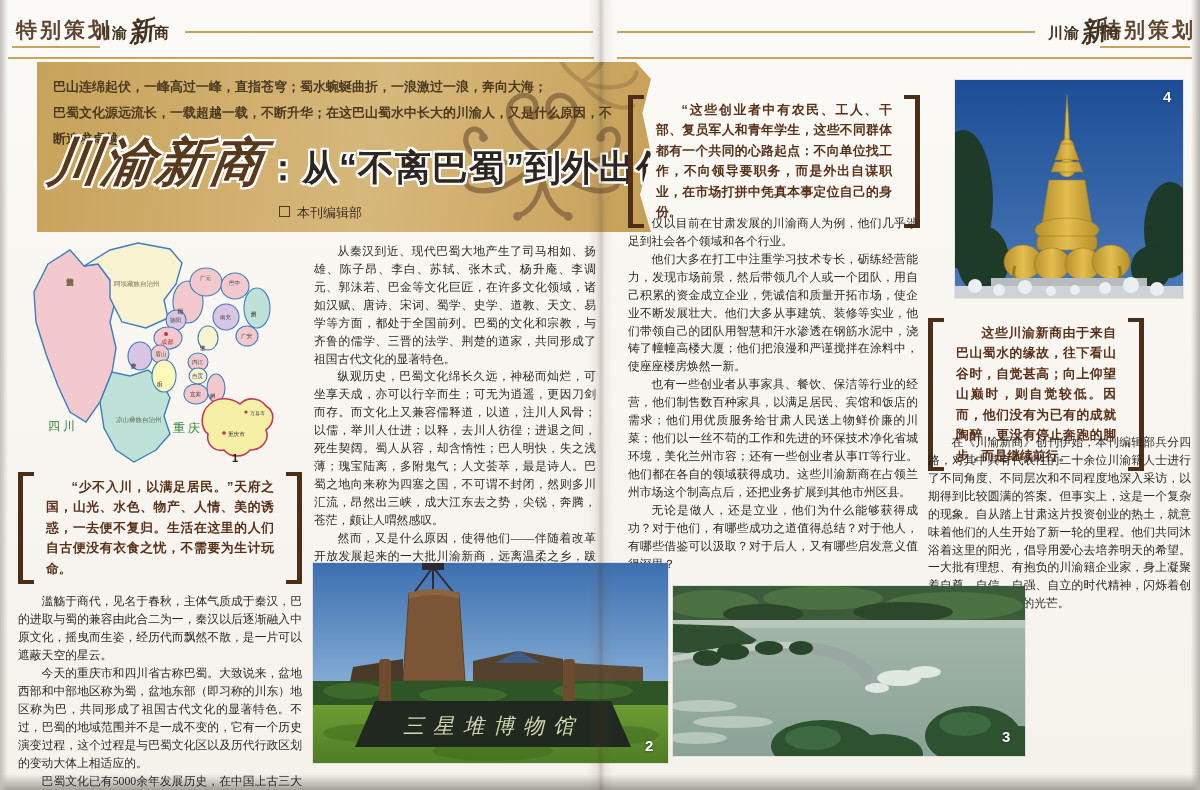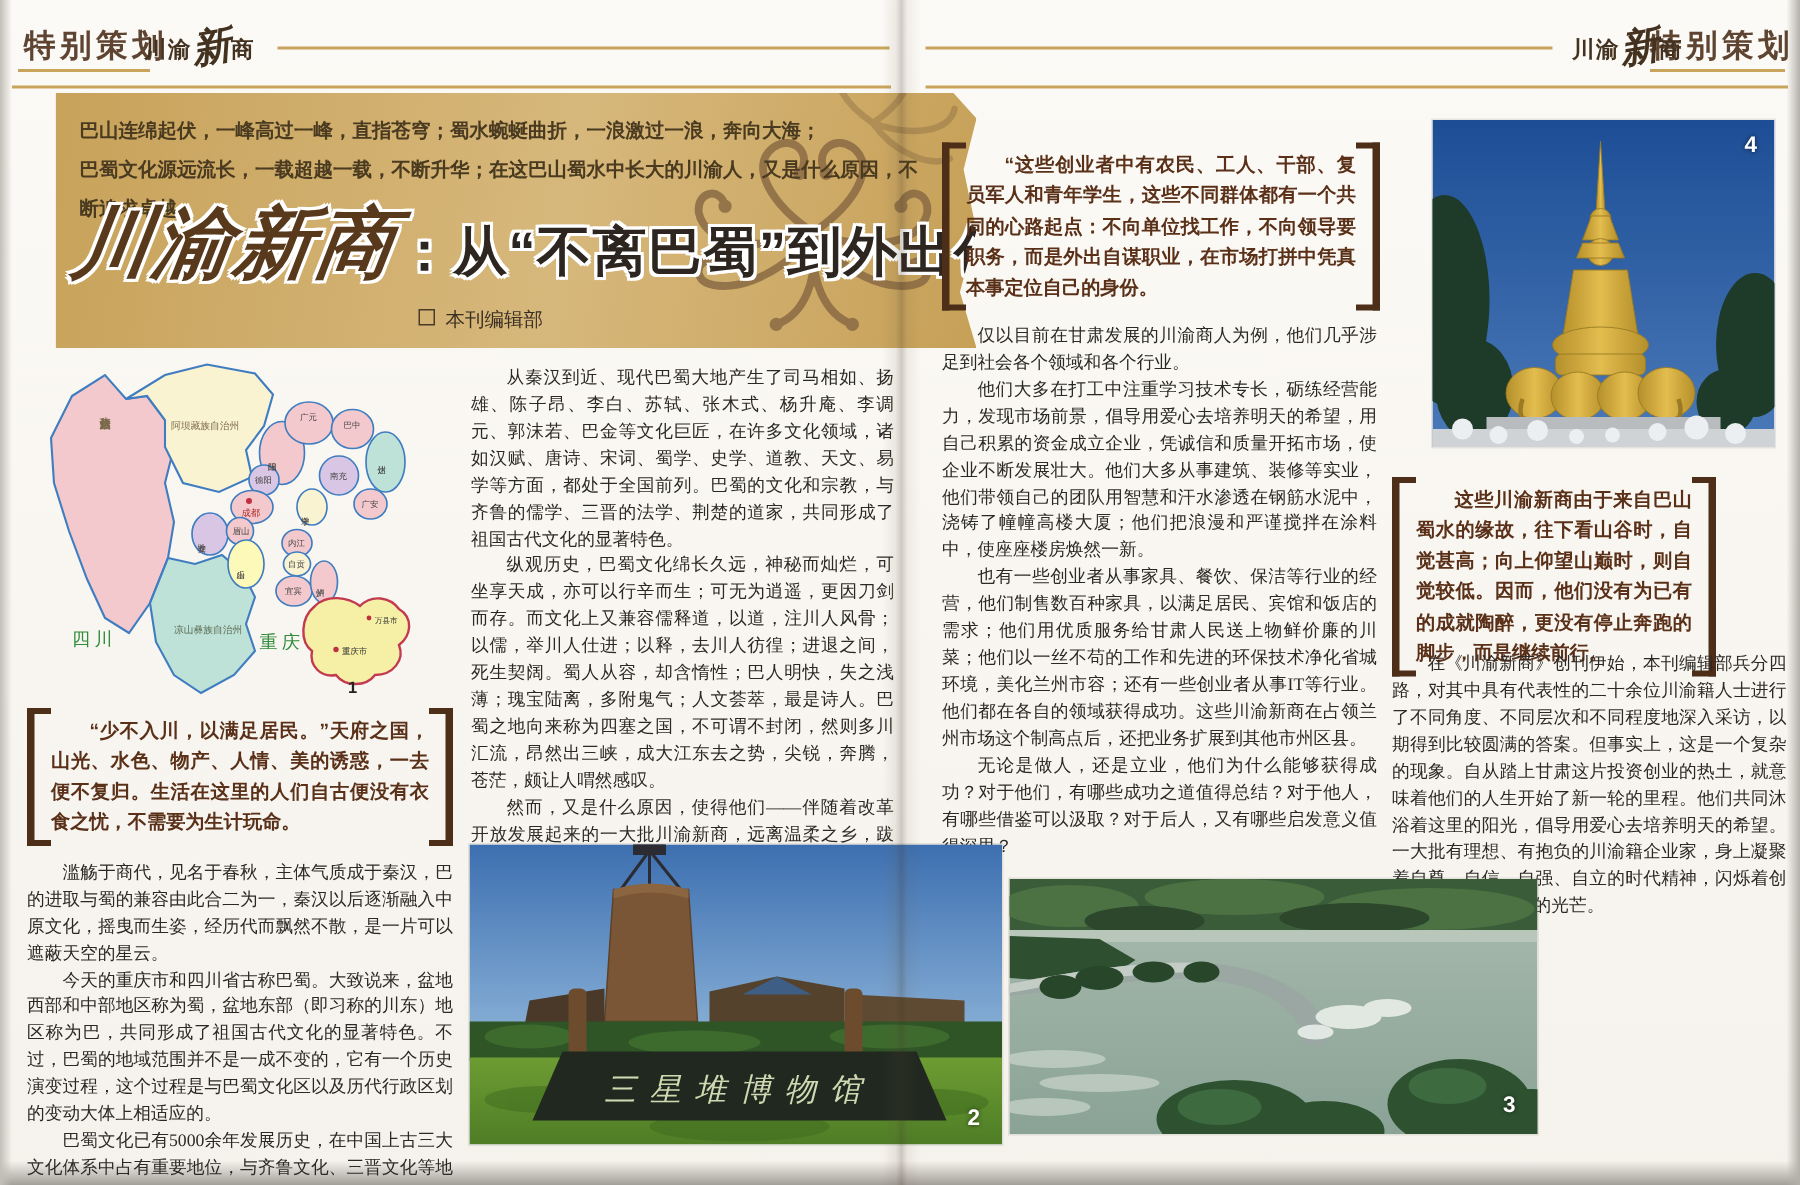--- a/index.html
+++ b/index.html
@@ -25,21 +25,21 @@
     font-weight:bold;font-size:13px;line-height:2.0;color:#4a3a20;}
   .titlerow{position:absolute;left:12px;top:66px;white-space:nowrap;display:flex;align-items:baseline;}
   .t-script{font-size:52px;font-weight:bold;font-style:italic;color:#58391c;transform:skewX(-8deg);letter-spacing:2px;
     text-shadow:-2px 0 0 #fff,2px 0 0 #fff,0 -2px 0 #fff,0 2px 0 #fff,-2px -2px 0 #fff,2px 2px 0 #fff,-2px 2px 0 #fff,2px -2px 0 #fff;}
   .t-rest{font-family:"Liberation Sans",sans-serif;font-size:36px;font-weight:900;color:#2d2620;letter-spacing:1px;
     text-shadow:-2px 0 0 #fff,2px 0 0 #fff,0 -2px 0 #fff,0 2px 0 #fff,-2px -2px 0 #fff,2px 2px 0 #fff,-2px 2px 0 #fff,2px -2px 0 #fff;}
   .byline{position:absolute;left:242px;top:142px;font-size:13px;color:#3a2f22;font-family:"Liberation Sans",sans-serif;}
   .byline .sq{display:inline-block;width:9px;height:9px;border:1.5px solid #4a3a28;margin-right:7px;}
   
   .col p{margin:0;text-indent:2em;text-align:justify;font-size:11.8px;line-height:1.52;color:#2b2926;}
-  .pullquote{position:relative;padding:5px 16px;font-weight:bold;color:#5a3018;font-size:12.8px;line-height:1.6;text-align:justify;font-family:"Liberation Sans",sans-serif;}
+  .pullquote{position:relative;padding:5px 28px;font-weight:bold;color:#5a3018;font-size:12.8px;line-height:1.6;text-align:justify;font-family:"Liberation Sans",sans-serif;}
   .pullquote .txt{text-indent:2em;display:block;}
   .bk{position:absolute;top:0;bottom:0;width:11px;}
   .bk.l{left:0;border-left:5px solid #4d2e18;border-top:4px solid #4d2e18;border-bottom:4px solid #4d2e18;}
   .bk.r{right:0;border-right:5px solid #4d2e18;border-top:4px solid #4d2e18;border-bottom:4px solid #4d2e18;}
   .fig-num{position:absolute;color:#fff;font-weight:bold;font-size:15px;font-family:"Liberation Sans",sans-serif;text-shadow:0 0 3px rgba(0,0,0,.6);z-index:30;}
   .photo{position:absolute;z-index:10;box-shadow:0 0 0 1px rgba(0,0,0,.08);}
   svg text{font-family:"Liberation Sans",sans-serif;}
   .vtext{writing-mode:vertical-rl;}
 </style>
 </head>
@@ -191,21 +191,21 @@
 
   <div class="abs" style="left:628px;top:95px;width:292px;z-index:6;">
     <div class="pullquote">
       <span class="bk l"></span>
       <span class="bk r"></span>
       <span class="txt">“这些创业者中有农民、工人、干部、复员军人和青年学生，这些不同群体都有一个共同的心路起点：不向单位找工作，不向领导要职务，而是外出自谋职业，在市场打拼中凭真本事定位自己的身份。</span>
     </div>
   </div>
   <div class="abs col" style="left:628px;top:215px;width:290px;z-index:6;">
     <p>仅以目前在甘肃发展的川渝商人为例，他们几乎涉足到社会各个领域和各个行业。</p>
-    <p>他们大多在打工中注重学习技术专长，砺练经营能力，发现市场前景，倡导用爱心去培养明天的希望，用自己积累的资金成立企业，凭诚信和质量开拓市场，使企业不断发展壮大。他们大多从事建筑、装修等实业，他们带领自己的团队用智慧和汗水渗透在钢筋水泥中，浇铸了幢幢高楼大厦；他们把浪漫和严谨搅拌在涂料中，使座座楼房焕然一新。</p>
+    <p>他们大多在打工中注重学习技术专长，砺练经营能力，发现市场前景，然后带领几个人或一个团队，用自己积累的资金成立企业，凭诚信和质量开拓市场，使企业不断发展壮大。他们大多从事建筑、装修等实业，他们带领自己的团队用智慧和汗水渗透在钢筋水泥中，浇铸了幢幢高楼大厦；他们把浪漫和严谨搅拌在涂料中，使座座楼房焕然一新。</p>
     <p>也有一些创业者从事家具、餐饮、保洁等行业的经营，他们制售数百种家具，以满足居民、宾馆和饭店的需求；他们用优质服务给甘肃人民送上物鲜价廉的川菜；他们以一丝不苟的工作和先进的环保技术净化省城环境，美化兰州市容；还有一些创业者从事IT等行业。他们都在各自的领域获得成功。这些川渝新商在占领兰州市场这个制高点后，还把业务扩展到其他市州区县。</p>
     <p>无论是做人，还是立业，他们为什么能够获得成功？对于他们，有哪些成功之道值得总结？对于他人，有哪些借鉴可以汲取？对于后人，又有哪些启发意义值得深思？</p>
   </div>
 
   <div class="photo" style="left:955px;top:80px;width:228px;height:218px;">
     <svg width="228" height="218" viewBox="0 0 228 218">
       <defs>
         <linearGradient id="sky4" x1="0" y1="0" x2="0" y2="1">
           <stop offset="0" stop-color="#1d4d95"></stop>
             <stop offset="1" stop-color="#4a7ab8"></stop>

